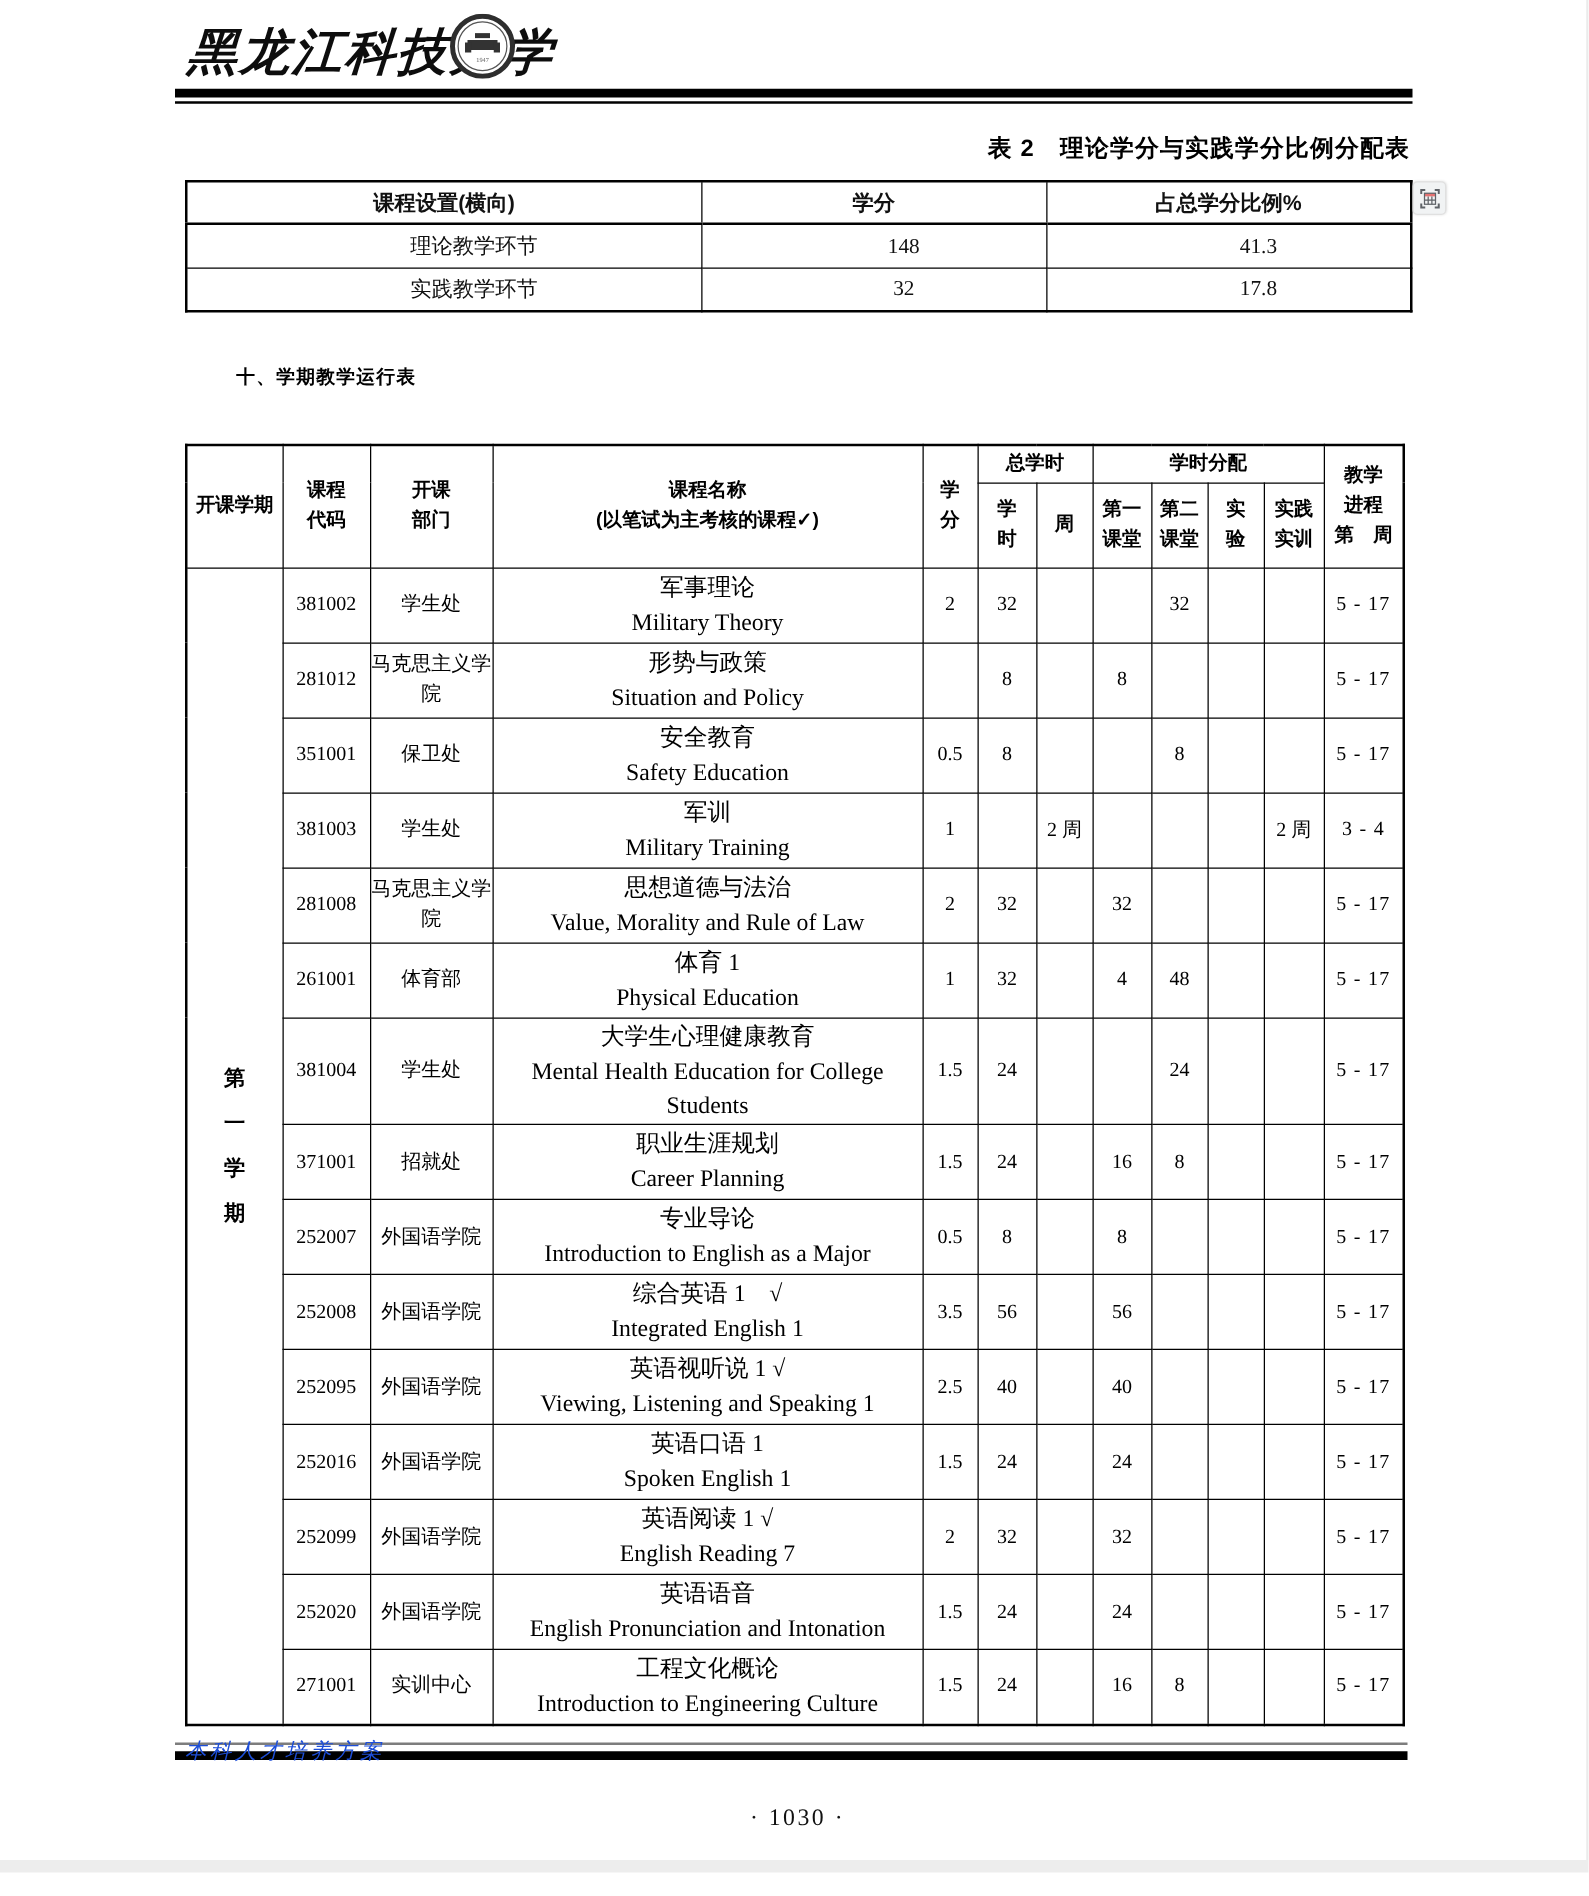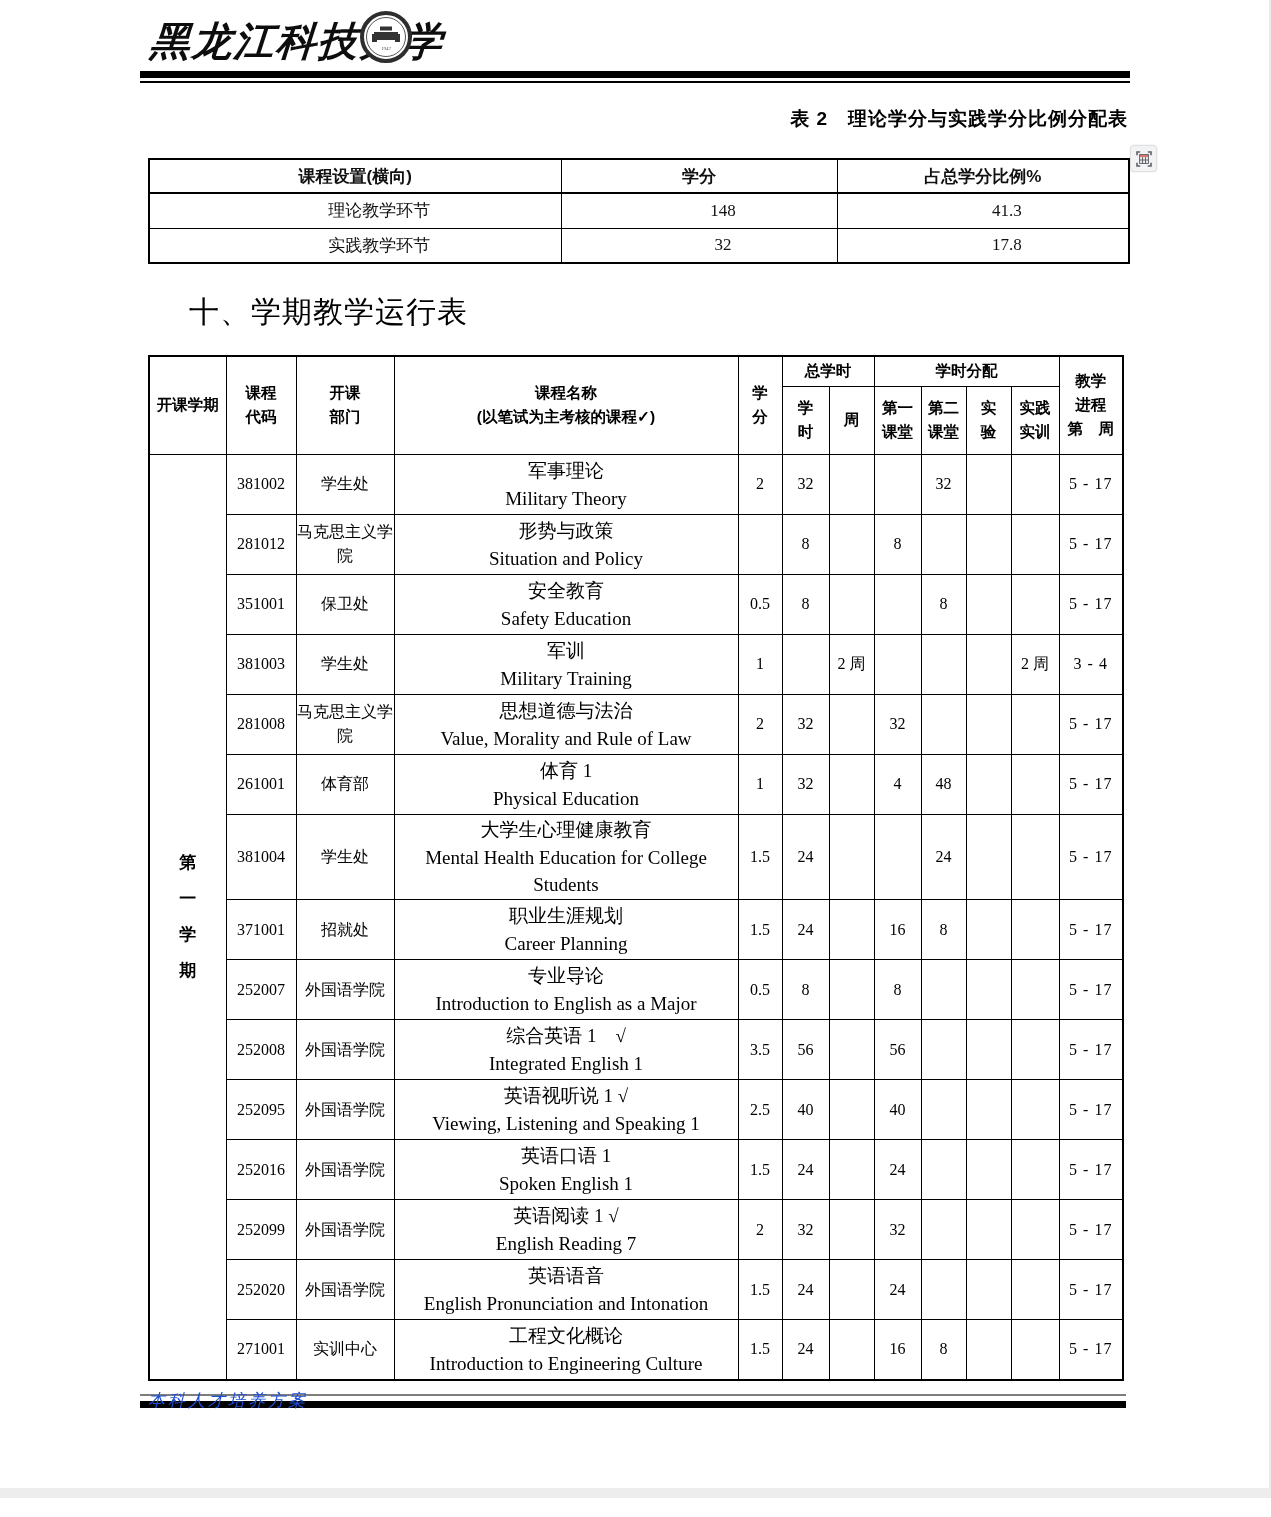--- a/index.html
+++ b/index.html
@@ -21,41 +21,41 @@
   .rule-thin-top  { left:140px; top:81px; width:990px; height:2px; }
 
   
   .t2-title {
     position:absolute; left:148px; top:106px; width:980px; text-align:right;
     font-family:"Liberation Sans", sans-serif; font-weight:bold; font-size:19px;
     letter-spacing:1px; color:#000;
   }
   table.t2 {
     position:absolute; left:148px; top:144px; width:980px;
-    border-collapse:collapse; table-layout:fixed; border:2px solid #000;margin-top:14px;
+    border-collapse:collapse; table-layout:fixed; border:2px solid #000;
   }
   table.t2 th, table.t2 td { border:1px solid #000; text-align:center; padding:0; }
   table.t2 th {
     height:34px; font-family:"Liberation Sans", sans-serif; font-weight:bold;
     font-size:17px; border-bottom:2px solid #000;
   }
   table.t2 td { height:35px; font-size:17px; font-family:"Liberation Serif", serif;padding-left:48px; }
 
   
   .table-tool {
     position:absolute; left:1130px; top:145px; width:27px; height:27px;
     background:#f1f3f4; border:1px solid #e0e0e0; border-radius:4px;
     display:flex; align-items:center; justify-content:center; cursor:pointer;
     box-shadow:0 0 2px rgba(0,0,0,.12);
   }
 
   
   .section-title {
     position:absolute; left:189px; top:292px;
-    font-family:"Liberation Sans", sans-serif; font-weight:normal; font-size:30px;
+    font-family:"Liberation Sans", sans-serif; font-weight:bold; font-size:15px;
     letter-spacing:1px; color:#000;
   }
 
   
   table.sched {
     position:absolute; left:148px; top:355px; width:974px;
     border-collapse:collapse; table-layout:fixed; border:2px solid #000;
   }
   table.sched th, table.sched td { border:1px solid #000; padding:0; }
   table.sched thead th {
@@ -470,15 +470,16 @@
           <td class="num-cell"></td>
           <td class="num-cell"></td>
           <td class="prog-cell">5 - 17</td>
         </tr>
       </tbody>
   </table>
 
   <div class="rule rule-thin-bottom"></div>
   <div class="rule rule-thick-bottom"></div>
   <div class="footer-label">本科人才培养方案</div>
+  <div class="page-number">· 1030 ·</div>
   <div class="page-gap"></div>
   <div class="right-edge"></div>
 </div>
 
 </body></html>

